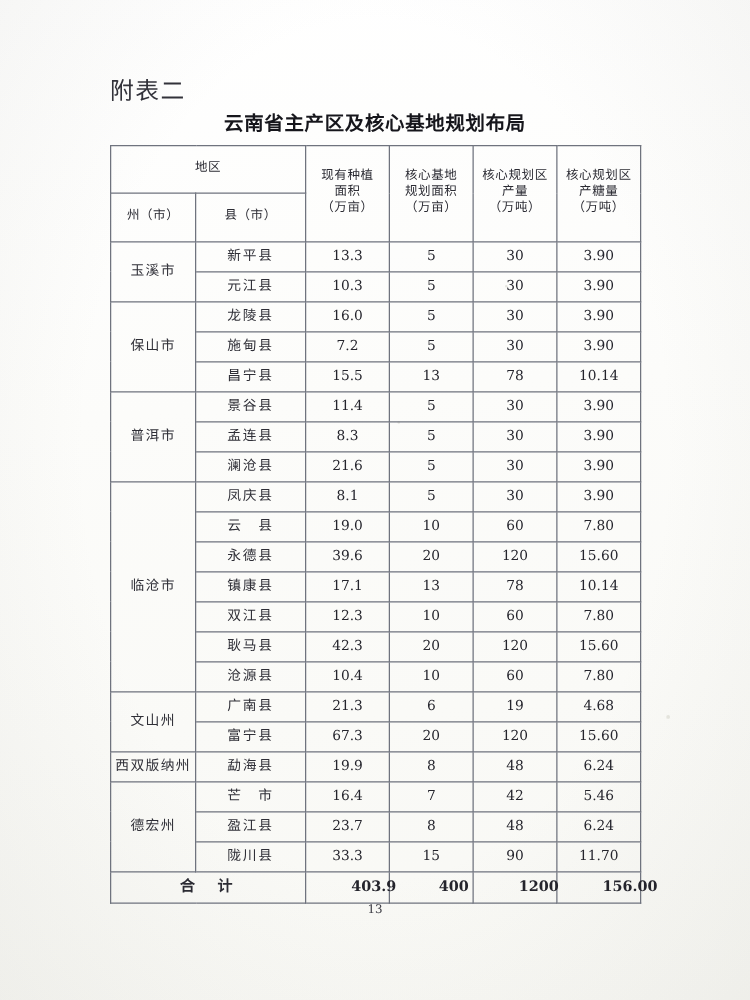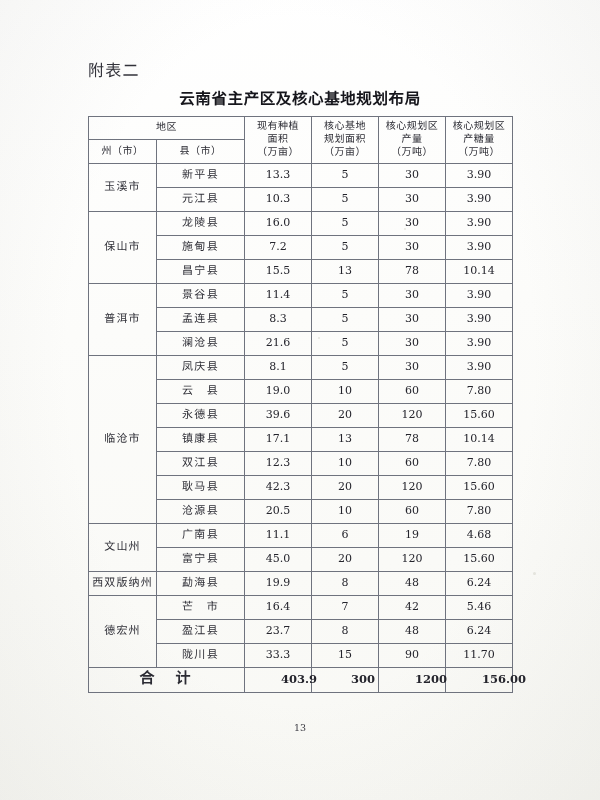--- a/index.html
+++ b/index.html
@@ -39,21 +39,21 @@
   .page {
     position: absolute;
     inset: 0;
     z-index: 2;
   }
 
   .attachment-label {
     position: absolute;
     left: 88px;
     top: 57px;
-    font-size: 16px;
+    font-size: 19px;
     letter-spacing: 1.2px;
     color: #32323a;
     font-family: "DejaVu Sans", "Liberation Sans", sans-serif;
   }
 
   .doc-title {
     position: absolute;
     left: 0;
     right: 0;
     top: 86px;
@@ -88,21 +88,21 @@
     line-height: 1.18;
     font-weight: normal;
   }
   table.plan th {
     font-family: Liberation Mono, monospace;
     font-size: 10px;
     letter-spacing: 0.5px;
     height: 18px;
   }
   table.plan th.stacked {
-    padding: 3px 1px;
+    padding: 18px 1px;
     line-height: 1.32;
   }
   table.plan td {
     height: 23px;
     font-size: 11px;
   }
   td.region-name, td.county-name {
     font-family: "DejaVu Sans", "Liberation Sans", sans-serif;
     font-size: 10.5px;
     letter-spacing: 0.8px;
@@ -113,23 +113,23 @@
   td.num {
     font-family: "DejaVu Serif", "Liberation Serif", serif;
     font-size: 11.5px;
     color: #24242c;
   }
   tr.total-row td {
     font-weight: bold;
     height: 24px;
   }
   tr.total-row td.total-label {
-    font-family: Liberation Mono, monospace;
+    font-family: Liberation Serif, serif;
     letter-spacing: 3px;
-    font-size: 15px;
+    font-size: 12px;
   }
   tr.total-row td.num { font-size: 11.5px; padding-left: 36px; }
 
   .col-w1 { width: 68px; }
   .col-w2 { width: 88px; }
   .col-w3 { width: 67px; }
   .col-w4 { width: 67px; }
   .col-w5 { width: 67px; }
   .col-w6 { width: 67px; }
 
@@ -311,36 +311,36 @@
           </tr>
           <tr>
             <td class="county-name">耿马县</td>
             <td class="num">42.3</td>
             <td class="num">20</td>
             <td class="num">120</td>
             <td class="num">15.60</td>
           </tr>
           <tr>
             <td class="county-name">沧源县</td>
-            <td class="num">20.5</td>
+            <td class="num">10.4</td>
             <td class="num">10</td>
             <td class="num">60</td>
             <td class="num">7.80</td>
           </tr>
           <tr>
             <td class="region-name" rowspan="2">文山州</td>
             <td class="county-name">广南县</td>
-            <td class="num">11.1</td>
+            <td class="num">21.3</td>
             <td class="num">6</td>
             <td class="num">19</td>
             <td class="num">4.68</td>
           </tr>
           <tr>
             <td class="county-name">富宁县</td>
-            <td class="num">45.0</td>
+            <td class="num">67.3</td>
             <td class="num">20</td>
             <td class="num">120</td>
             <td class="num">15.60</td>
           </tr>
           <tr>
             <td class="region-name" rowspan="1">西双版纳州</td>
             <td class="county-name">勐海县</td>
             <td class="num">19.9</td>
             <td class="num">8</td>
             <td class="num">48</td>
@@ -364,21 +364,21 @@
           <tr>
             <td class="county-name">陇川县</td>
             <td class="num">33.3</td>
             <td class="num">15</td>
             <td class="num">90</td>
             <td class="num">11.70</td>
           </tr>
           <tr class="total-row">
             <td class="total-label" colspan="2">合　计</td>
             <td class="num">403.9</td>
-            <td class="num">300</td>
+            <td class="num">400</td>
             <td class="num">1200</td>
             <td class="num">156.00</td>
           </tr>
         </tbody>
     </table>
   </div>
 
 
   <div class="page-number">13</div>
 

